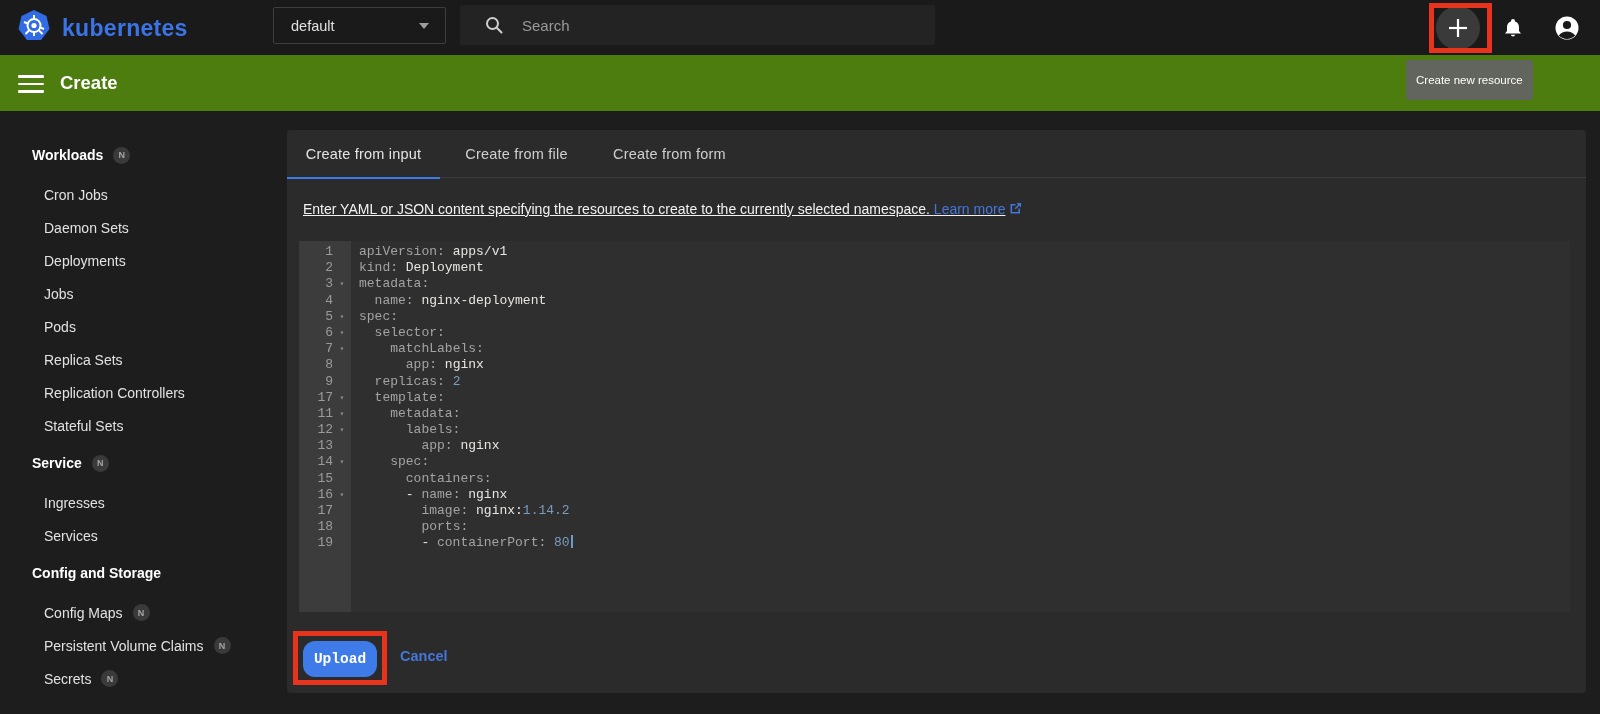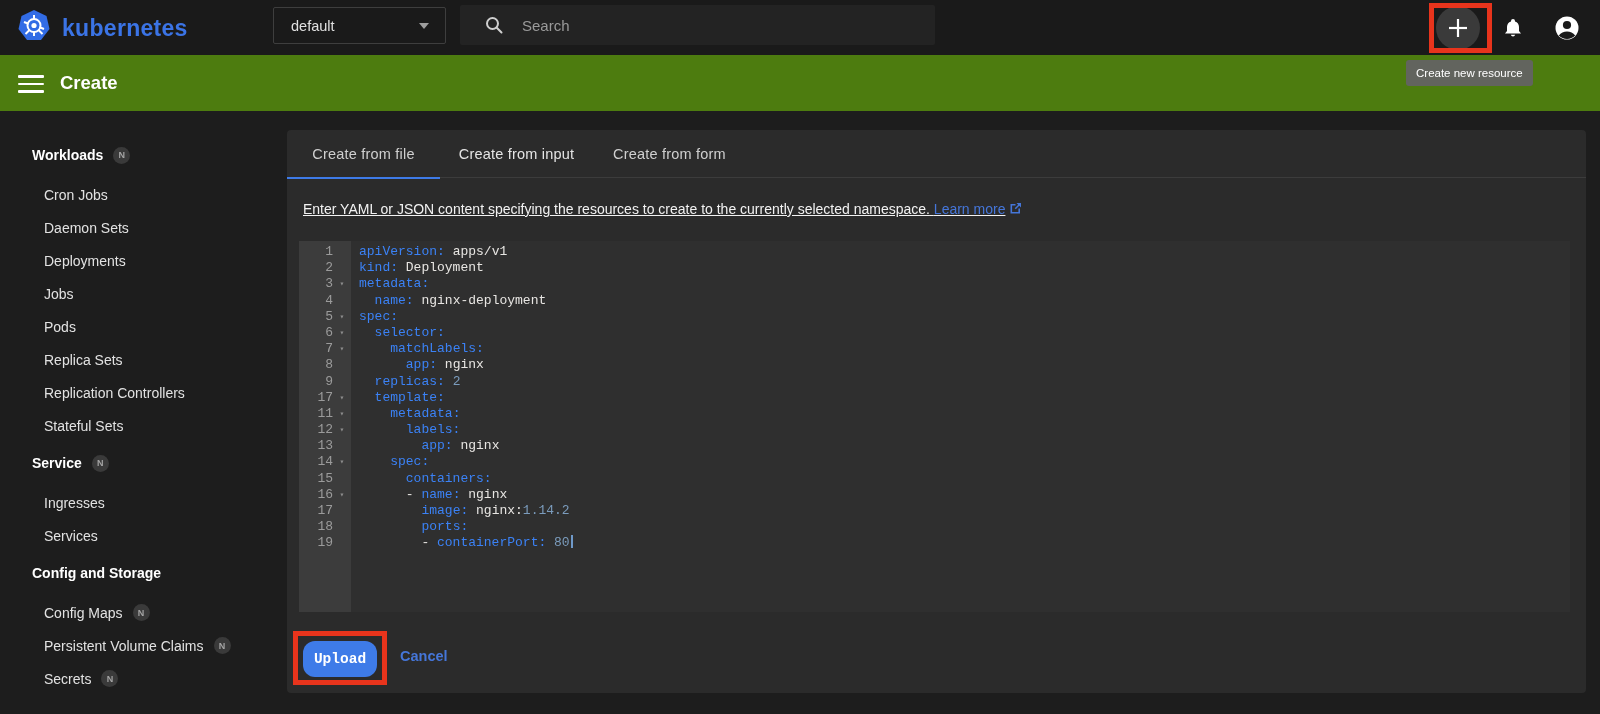--- a/index.html
+++ b/index.html
@@ -25,21 +25,21 @@
   
   .red-box { position:absolute; border:5px solid #e8341c; }
 
   
   .appbar { position:absolute; left:0; top:55px; width:1600px; height:56px; background:#4d7c0f; }
   .hamburger { position:absolute; left:18px; top:17px; width:26px; height:22px; padding-top:3px; cursor:pointer; }
   .hamburger div { height:2.5px; background:#fff; margin-bottom:5px; border-radius:1px; }
   .appbar-title { position:absolute; left:60px; top:0; height:56px; display:flex; align-items:center;
                   color:#fff; font-size:18.5px; font-weight:bold; }
 
-  .tooltip { position:absolute; left:1406px; top:60px; height:26px; padding:0 10px;
+  .tooltip { position:absolute; left:1406px; top:60px; height:40px; padding:0 10px;
              background:rgba(99,99,99,.95); border-radius:3px; color:#fff; font-size:11.5px;
              display:flex; align-items:center; }
 
   
   .sidebar { position:absolute; left:0; top:111px; width:287px; height:603px; padding-top:29px; }
   .side-header { height:30px; display:flex; align-items:center; padding-left:32px;
                  color:#ffffff; font-size:14px; font-weight:bold; cursor:pointer; }
   .side-header.later { margin-top:6px; }
   .side-header + .side-items { margin-top:8px; }
   .side-item { height:33px; display:flex; align-items:center; padding-left:44px;
@@ -65,21 +65,21 @@
   
   .editor { position:absolute; left:12px; top:111px; width:1271px; height:371px;
             background:#2f2f2f; cursor:text; }
   .gutter-bg { position:absolute; left:0; top:0; width:52px; height:371px; background:#3c3c3c; }
   .code-lines { position:absolute; left:0; top:3px; width:1271px;
                 font-family:"Liberation Mono", monospace; font-size:13px; line-height:16.2px; }
   .cl { display:flex; height:16.2px; white-space:pre; }
   .cl .num  { width:34px; text-align:right; color:#9b9b9b; flex:none; }
   .cl .fold { width:18px; color:#8d8d8d; font-size:8px; text-align:center; line-height:16.2px; flex:none; }
   .cl .code { padding-left:8px; }
-  .tk-k { color:#3b82f6; }
+  .tk-k { color:#a3a3a3; }
   .tk-p { color:#e8e6e3; }
   .tk-n { color:#7b9cbd; }
   .cursor { display:inline-block; width:2px; height:13px; background:#6f99c9;
             vertical-align:-2px; margin-left:1px; }
 
   
   .upload-btn { position:absolute; left:16px; top:511px; width:74px; height:36px;
                 background:#3e7be8; border:none; border-radius:12px; color:#ffffff;
                 font-family:Liberation Mono, monospace; font-size:14.5px; font-weight:bold; cursor:pointer; }
   .cancel-link { position:absolute; left:113px; top:518px; color:#4576d9; font-size:14.5px;
@@ -223,22 +223,22 @@
       <div class="side-item">
         <span>Secrets</span>
         <span class="n-badge">N</span>
       </div>
     </div>
   </nav>
 
 <div class="card">
 
   <div class="tabs">
+      <div class="tab active">Create from input</div>
       <div class="tab">Create from file</div>
-      <div class="tab active">Create from input</div>
       <div class="tab">Create from form</div>
     </div>
   <div class="tab-underline"></div>
 
   <div class="instruction">
     <span>Enter YAML or JSON content specifying the resources to create to the currently selected namespace.</span>
     <a class="learn-more"><span>Learn more</span><span class="ext-icon"><svg width="13" height="13" viewBox="0 0 13 13">
             <path d="M1.5 3.5 h5 v1.6 H3.1 v6.3 h6.3 V8 H11 v5 H1.5 z" fill="#4576d9" transform="translate(0,-1.5)"></path>
             <path d="M7.5 1 H12 v4.5 L10.3 3.8 6.8 7.3 5.7 6.2 9.2 2.7 z" fill="#4576d9"></path>
           </svg></span></a>

